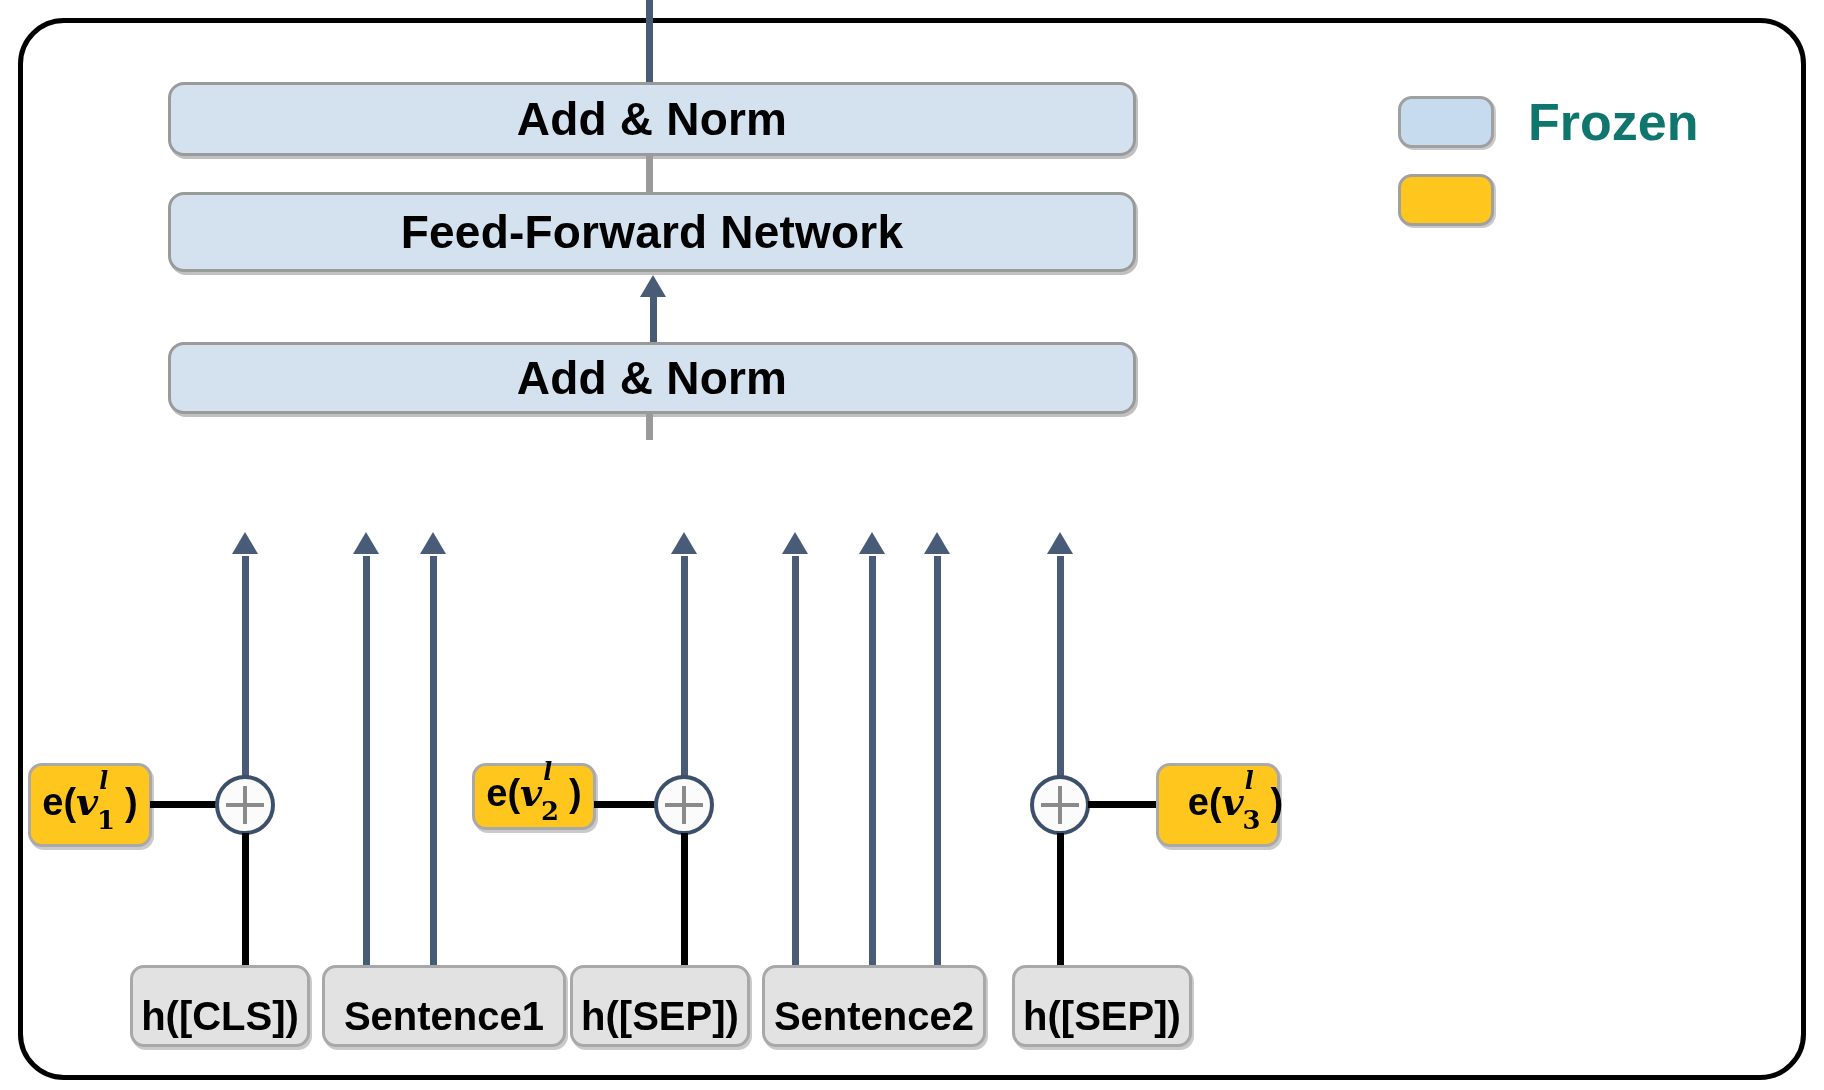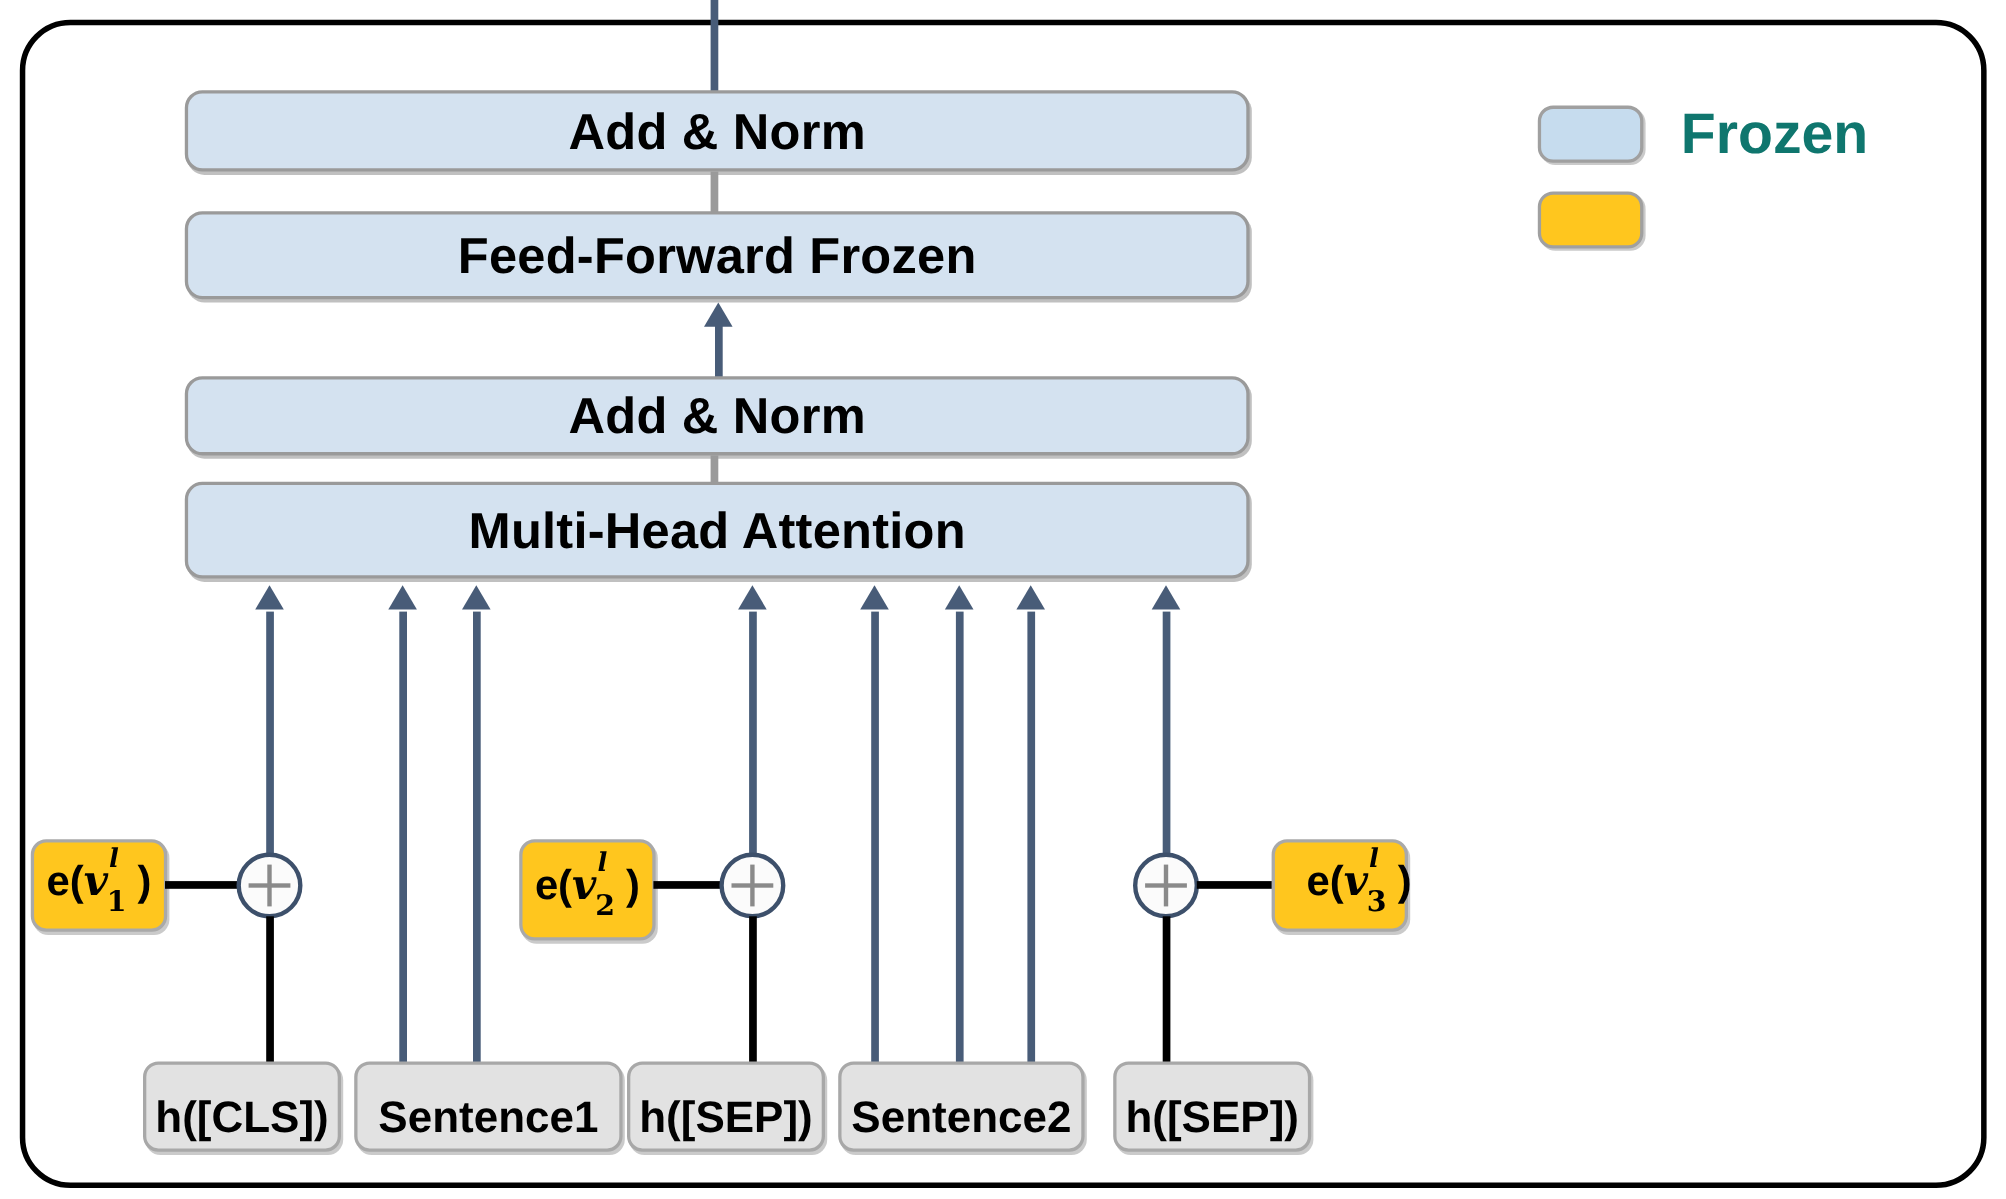--- a/index.html
+++ b/index.html
@@ -84,35 +84,32 @@
 
   <div class="vline-blue" style="left:646px;top:-4px;height:94px;"></div>
 
   <div class="mod-box" style="left:168px;top:82px;width:968px;height:74px;">
     <span>Add &amp; Norm</span>
   </div>
 
   <div class="vline-gray" style="left:646px;top:156px;height:38px;"></div>
 
   <div class="mod-box" style="left:168px;top:192px;width:968px;height:80px;">
-    <span>Feed-Forward Frozen</span>
+    <span>Feed-Forward Network</span>
   </div>
 
   <div class="vline-blue" style="left:650px;top:296px;height:52px;"></div>
   <div class="arrow-up" style="left:640px;top:275px;"></div>
 
   <div class="mod-box" style="left:168px;top:342px;width:968px;height:72px;">
     <span>Add &amp; Norm</span>
   </div>
 
   <div class="vline-gray" style="left:646px;top:414px;height:26px;"></div>
 
-  <div class="mod-box" style="left:168px;top:438px;width:968px;height:88px;">
-    <span>Multi-Head Attention</span>
-  </div>
 
   <div class="vline-blue" style="left:242px;top:556px;height:270px;"></div>
   <div class="arrow-up" style="left:232px;top:532px;"></div>
 
   <div class="vline-blue" style="left:363px;top:556px;height:410px;"></div>
   <div class="arrow-up" style="left:353px;top:532px;"></div>
 
   <div class="vline-blue" style="left:430px;top:556px;height:410px;"></div>
   <div class="arrow-up" style="left:420px;top:532px;"></div>
 
@@ -138,21 +135,21 @@
   <div class="plus-circle" style="left:215px;top:775px;"></div>
   <div class="vline-black" style="left:242px;top:833px;height:140px;"></div>
   <div class="tok-box" style="left:130px;top:965px;width:180px;height:82px;">
     <span>h([CLS])</span>
   </div>
 
   <div class="tok-box" style="left:322px;top:965px;width:244px;height:82px;">
     <span>Sentence1</span>
   </div>
 
-  <div class="emb-box" style="left:472px;top:763px;width:124px;height:92px;">
+  <div class="emb-box" style="left:472px;top:763px;width:124px;height:67px;">
     <span class="mathtxt">e(<i>v</i><sup>l</sup><sub>2</sub>)</span>
   </div>
   <div class="hline-black" style="left:594px;top:801px;width:64px;"></div>
   <div class="plus-circle" style="left:654px;top:775px;"></div>
   <div class="vline-black" style="left:681px;top:833px;height:140px;"></div>
   <div class="tok-box" style="left:570px;top:965px;width:180px;height:82px;">
     <span>h([SEP])</span>
   </div>
 
   <div class="tok-box" style="left:762px;top:965px;width:224px;height:82px;">

